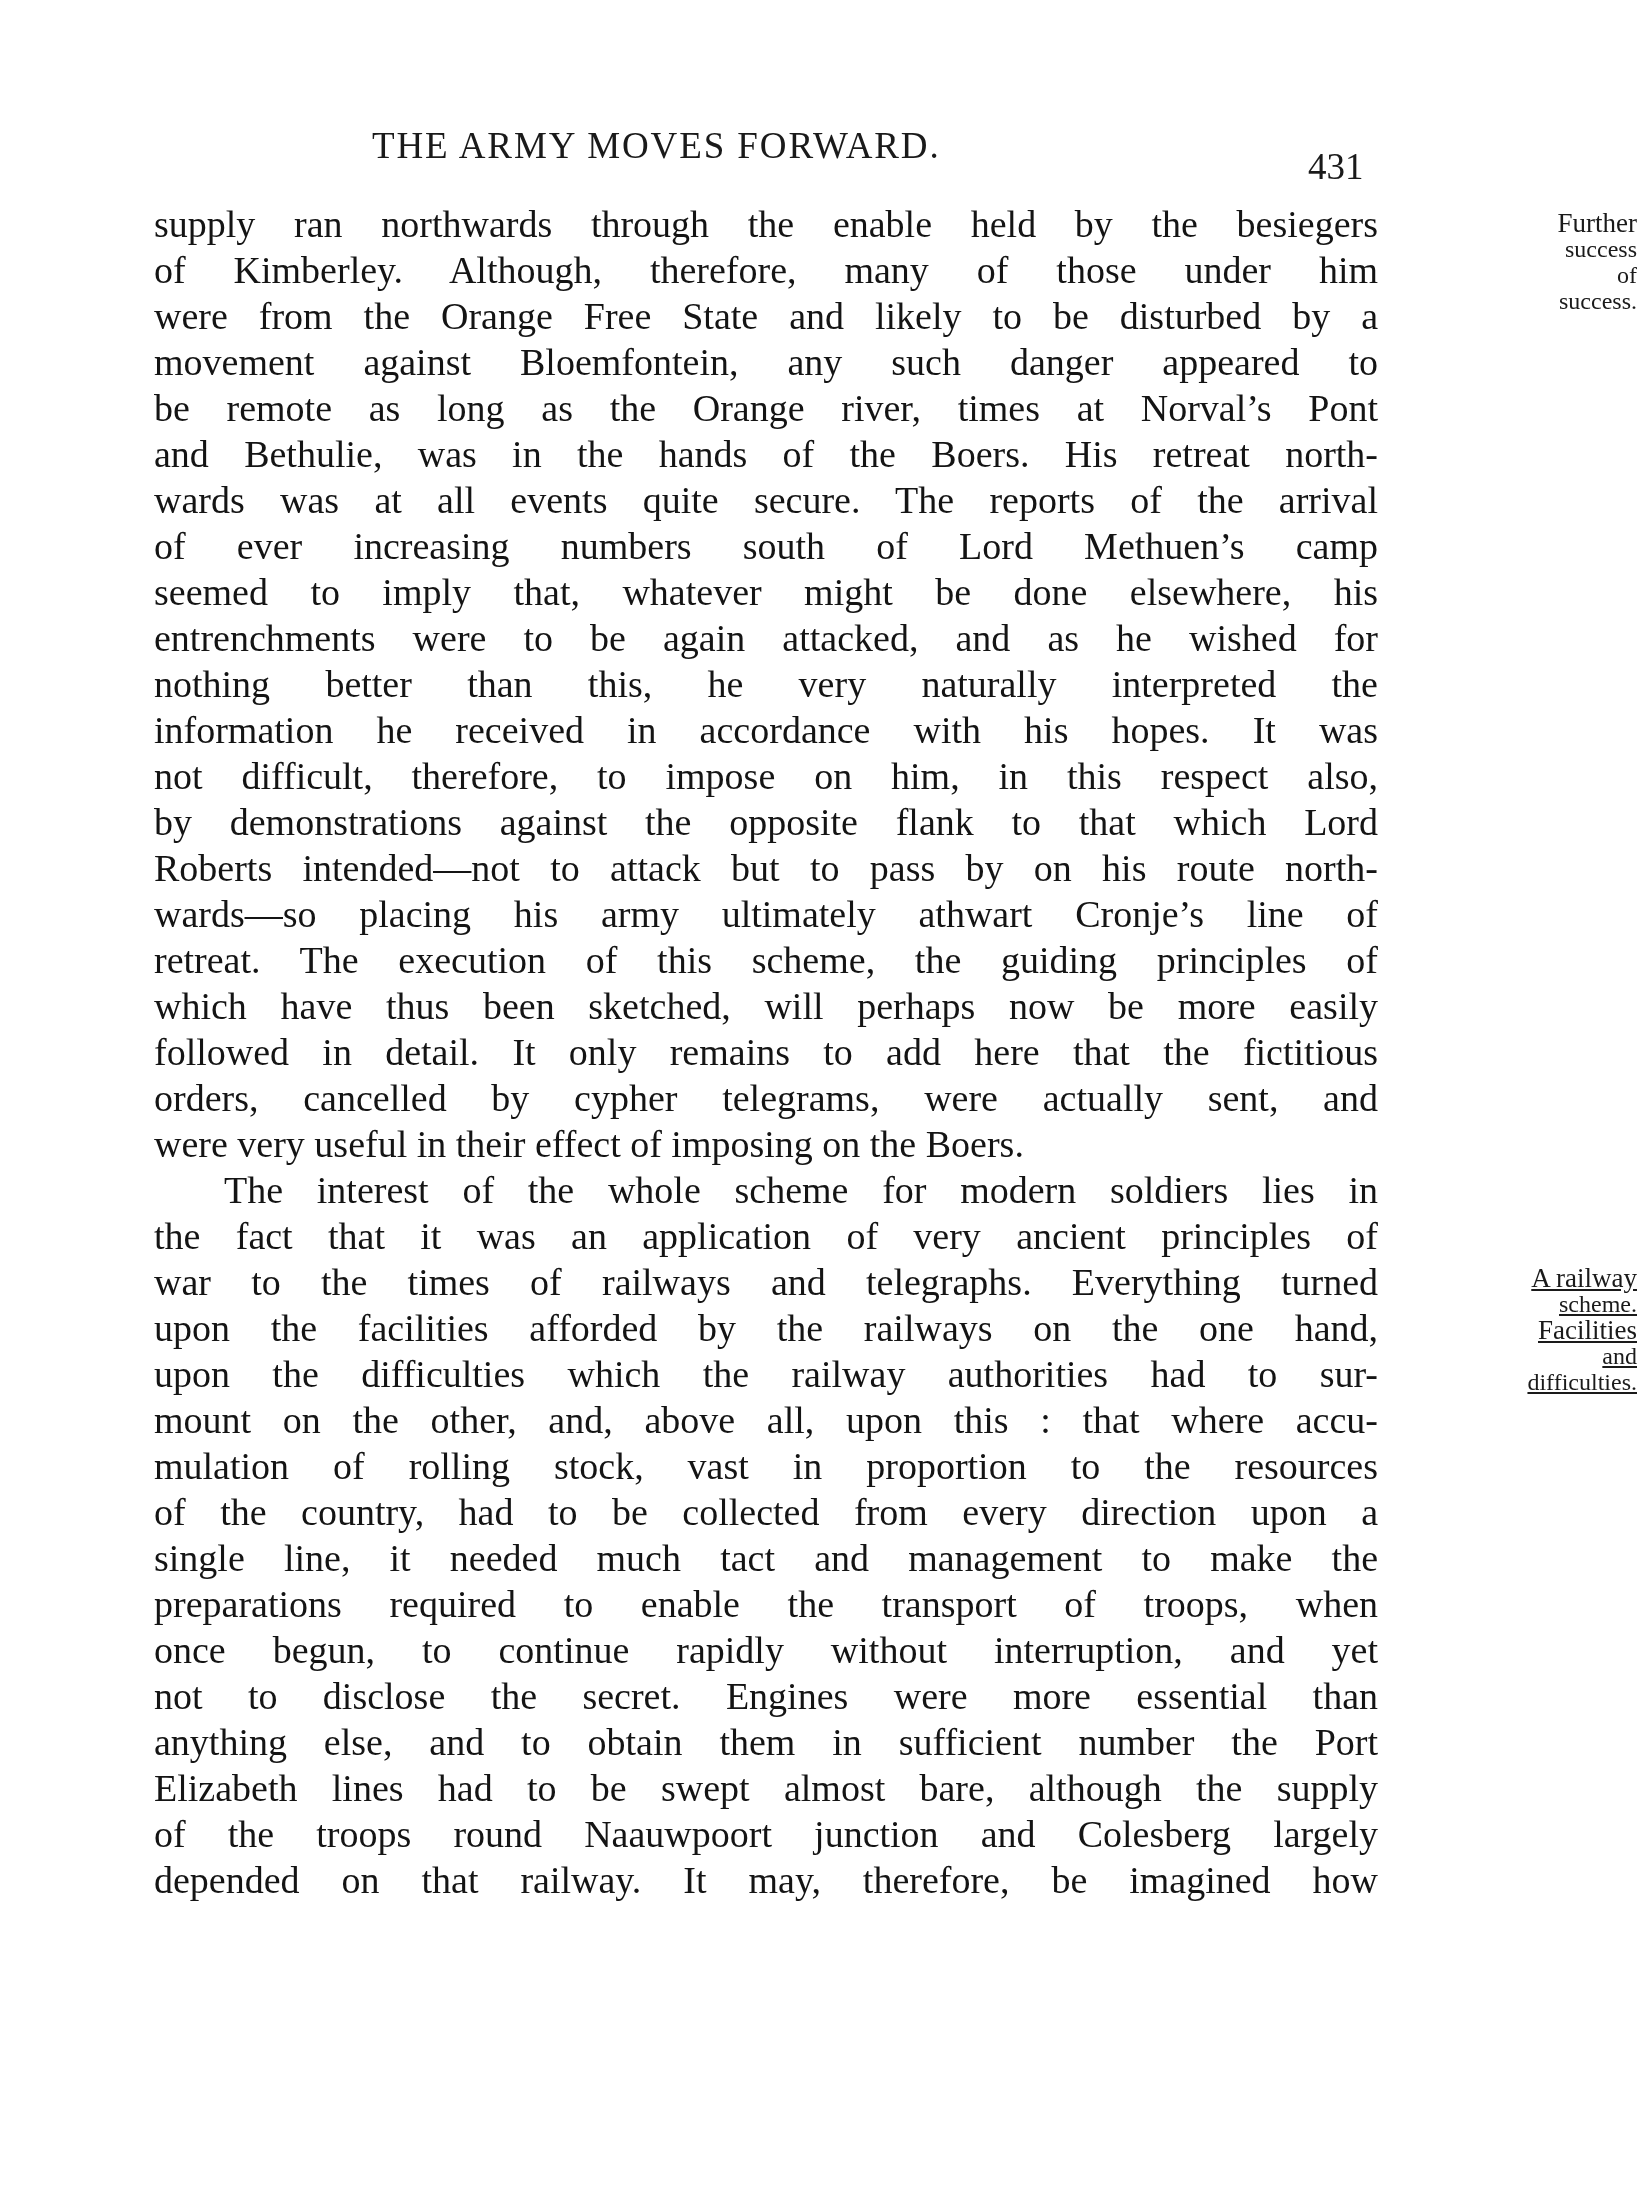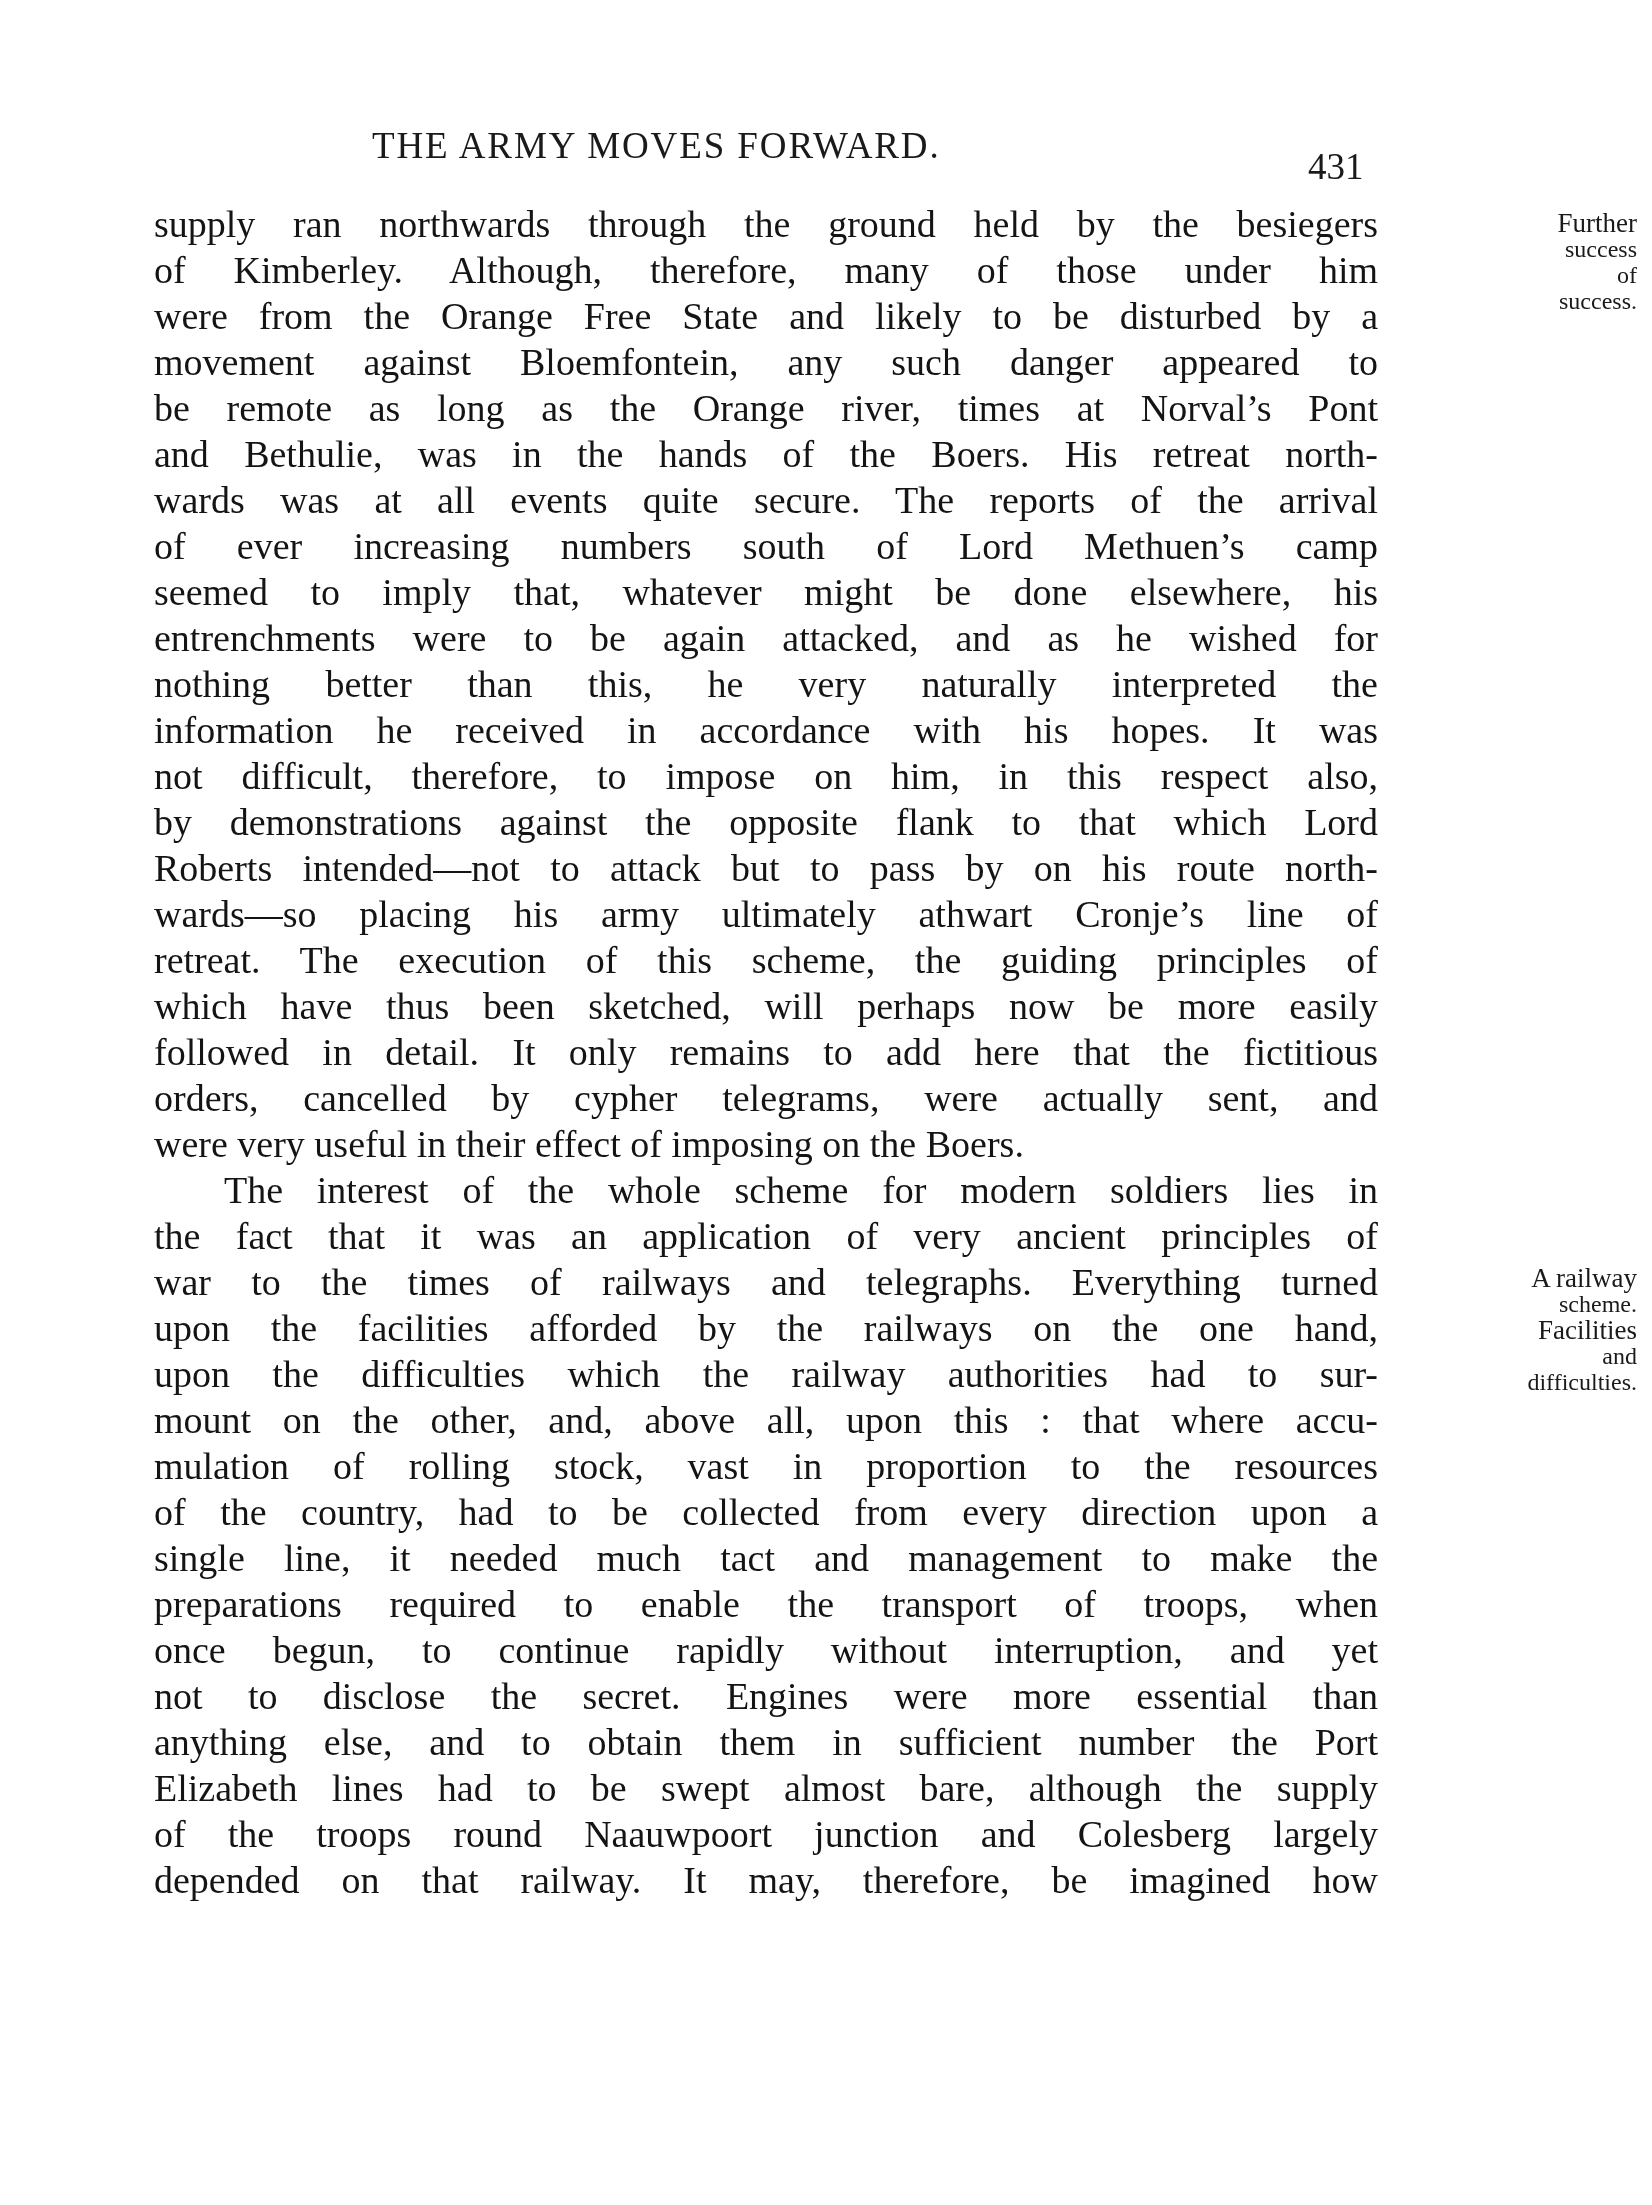--- a/index.html
+++ b/index.html
@@ -23,32 +23,32 @@
   .line { display: block; white-space: nowrap; text-align: justify; text-align-last: justify; height: 46px; }
   .line.last { text-align-last: left; }
   .line.indent { padding-left: 70px; }
   .sidenote {
     position: absolute; left: 1405px; width: 232px;
     font-family: "Liberation Serif", "DejaVu Serif", serif;
     font-size: 24px; line-height: 26px; color: #1a1a1a; text-align: right;
   }
   .sidenote span { display: block; }
   .sn1 { top: 210px; }
-  .sn2 { top: 1265px; }
+  .sn2 { top: 1265px; text-decoration: underline; }
   .sidenote .big { font-size: 27px; }
 </style>
 </head>
 <body>
 
 <div class="page">
   <div class="running-head">THE ARMY MOVES FORWARD.</div>
   <div class="page-number">431</div>
 
   <div class="body-text">
-    <span class="line">supply ran northwards through the ground held by the besiegers</span>
+    <span class="line">supply ran northwards through the enable held by the besiegers</span>
     <span class="line">of Kimberley.  Although, therefore, many of those under him</span>
     <span class="line">were from the Orange Free State and likely to be disturbed by a</span>
     <span class="line">movement against Bloemfontein, any such danger appeared to</span>
     <span class="line">be remote as long as the Orange river, times at Norval’s Pont</span>
     <span class="line">and Bethulie, was in the hands of the Boers.  His retreat north-</span>
     <span class="line">wards was at all events quite secure.  The reports of the arrival</span>
     <span class="line">of ever increasing numbers south of Lord Methuen’s camp</span>
     <span class="line">seemed to imply that, whatever might be done elsewhere, his</span>
     <span class="line">entrenchments were to be again attacked, and as he wished for</span>
     <span class="line">nothing better than this, he very naturally interpreted the</span>

